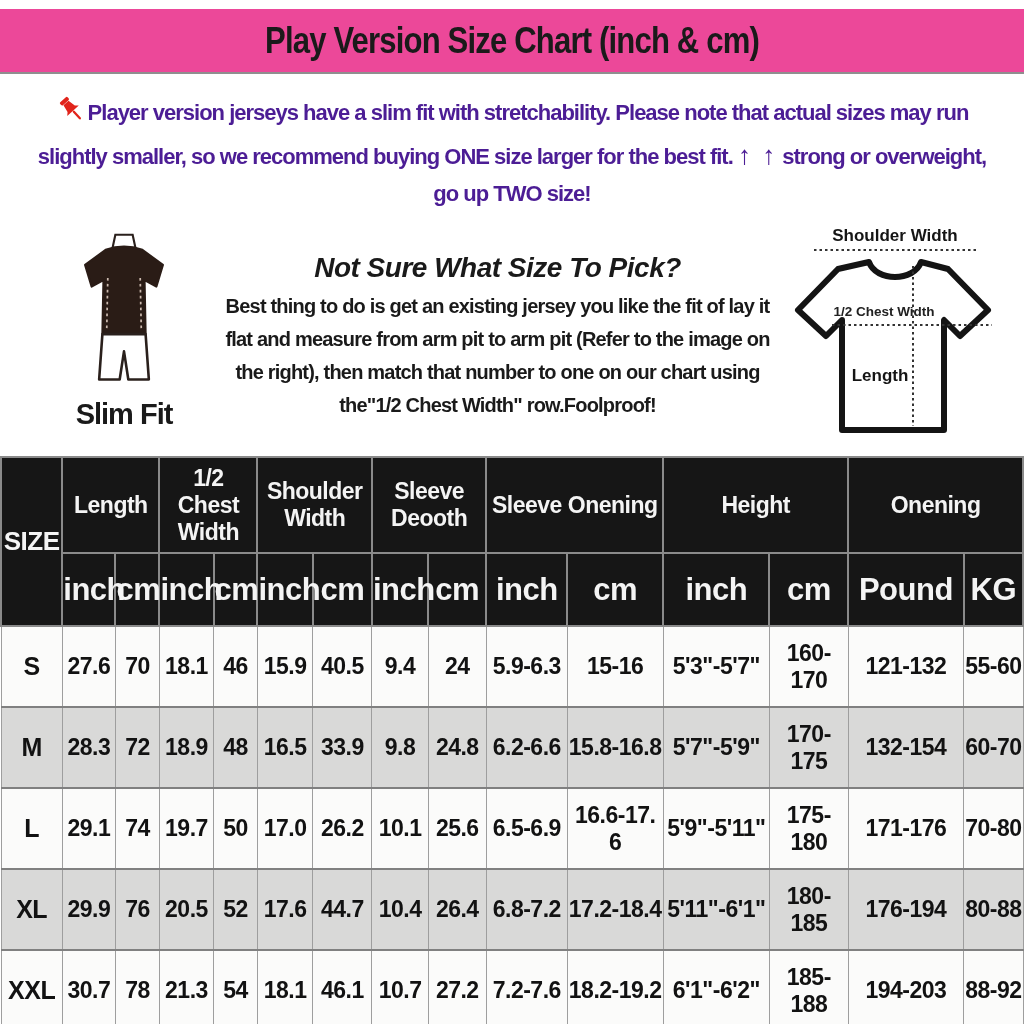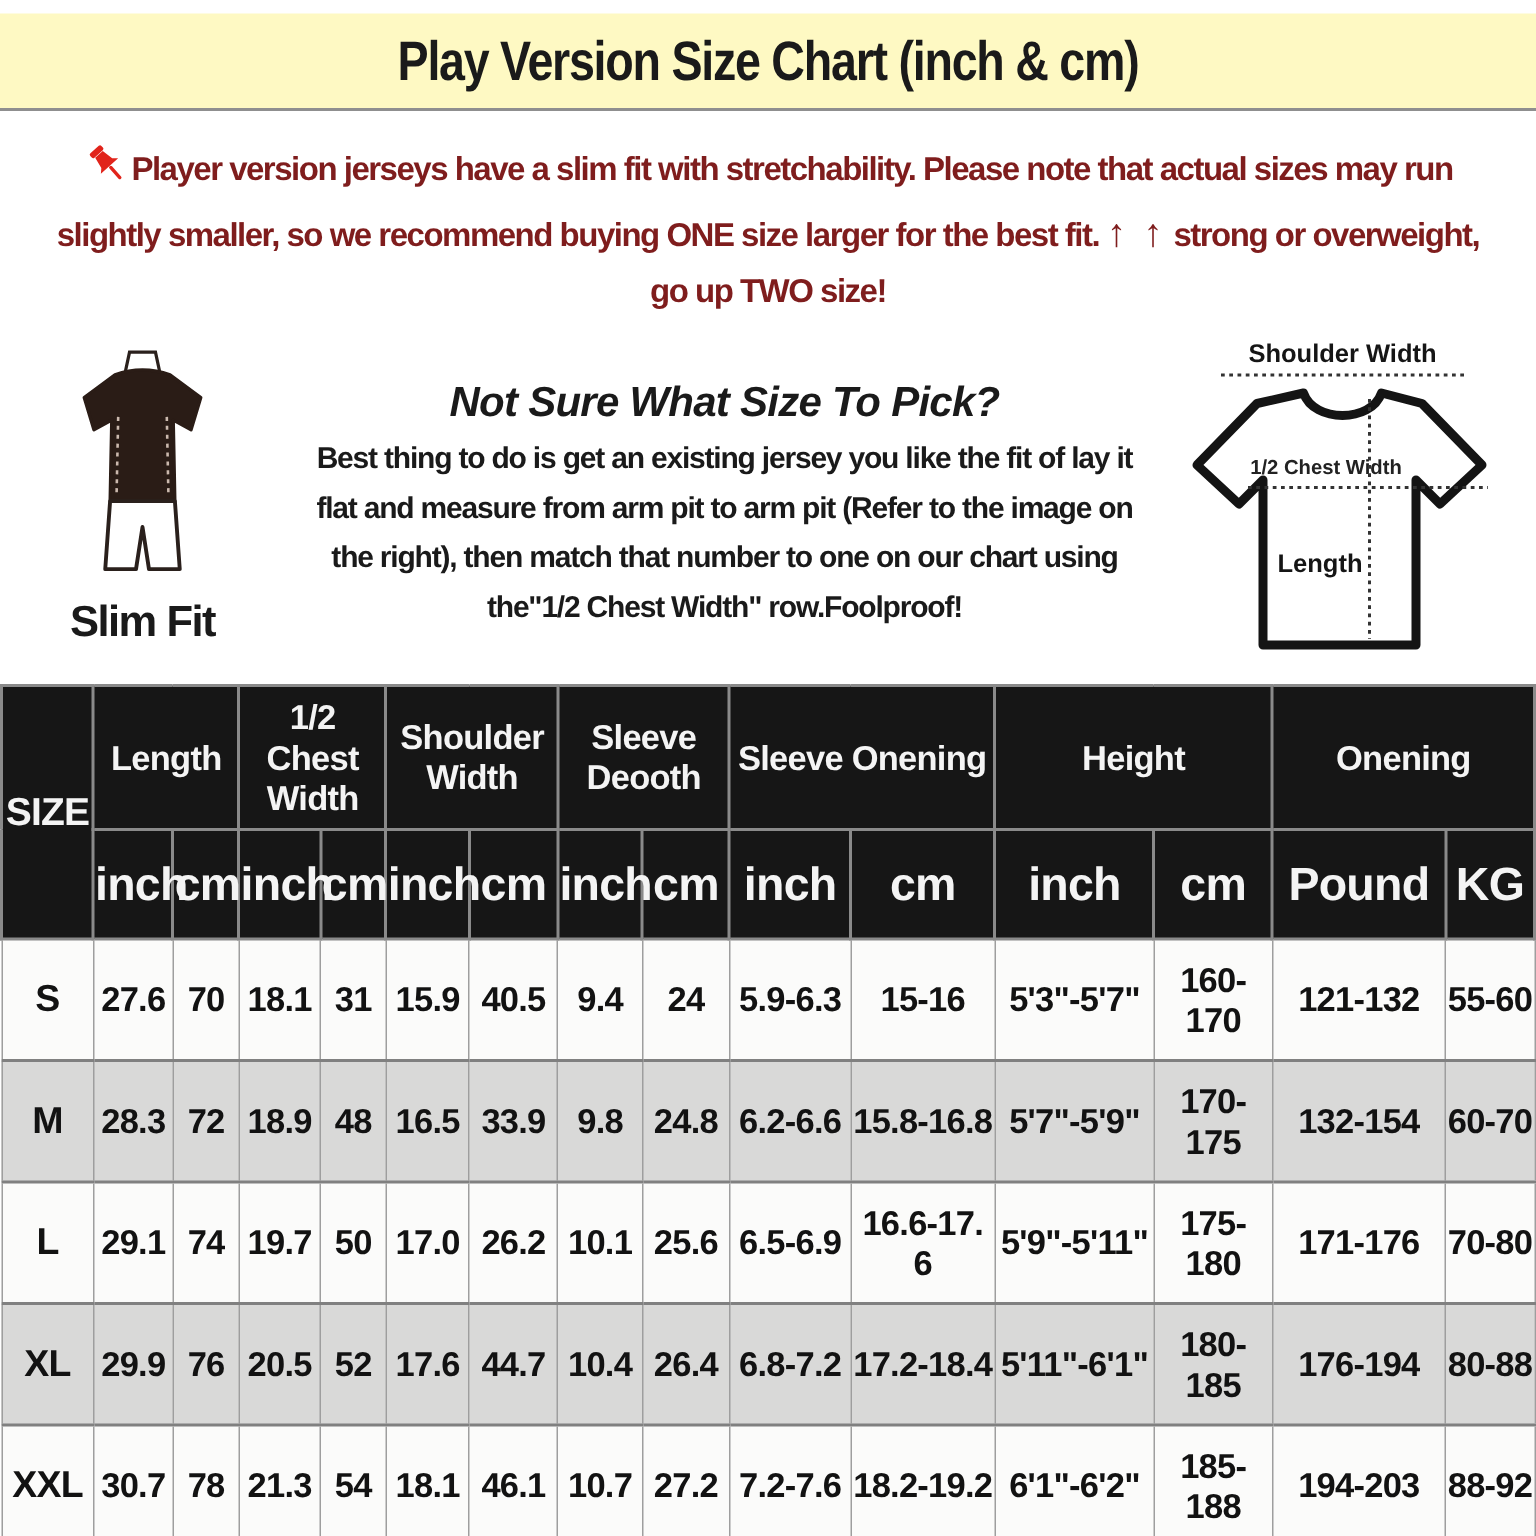--- a/index.html
+++ b/index.html
@@ -1,27 +1,27 @@
 <!DOCTYPE html>
 <html><head>
 <meta charset="utf-8">
 <style>
   html,body{margin:0;padding:0;width:1024px;height:1024px;overflow:hidden;background:#ffffff;
     font-family:"Liberation Sans","DejaVu Sans",sans-serif;color:#1a1a1a;}
-  .banner{margin-top:9px;height:63px;background:#fef9c3;border-bottom:2px solid #8f8f8f;
+  .banner{margin-top:9px;height:63px;background:#ec4899;border-bottom:2px solid #8f8f8f;
     display:flex;align-items:center;justify-content:center;}
   .banner h1{margin:0;font-size:37px;font-weight:700;letter-spacing:-1px;display:inline-block;
     transform:scaleX(.84);white-space:nowrap;}
-  .warning{padding-top:20px;text-align:center;color:#7f1d1d;font-weight:700;
+  .warning{padding-top:20px;text-align:center;color:#4c1d95;font-weight:700;
     font-size:22px;letter-spacing:-1px;line-height:37px;}
   .wline{white-space:nowrap;}
   .pin-icon{display:inline-block;vertical-align:-6px;margin-right:2px;}
   .arrows{font-size:26px;letter-spacing:2px;}
   .fit-guide{display:flex;margin-top:10px;height:226px;}
-  .fg-left{width:190px;text-align:center;padding-top:8px;}
+  .fg-left{width:190px;text-align:center;padding-top:8px;padding-left:29px;}
   .slim-label{font-size:29px;font-weight:700;letter-spacing:-1px;margin-top:12px;}
   .fg-center{flex:1;text-align:center;padding-top:30px;font-weight:700;}
   .fg-center .heading{font-size:28px;letter-spacing:-.5px;margin-bottom:6px;font-style:italic;}
   .fg-center .bodyline{font-size:20px;letter-spacing:-.8px;line-height:33px;white-space:nowrap;}
   .fg-right{width:248px;padding-top:2px;}
   table.sizes{width:1024px;table-layout:fixed;border-collapse:collapse;margin-top:8px;}
   table.sizes th,table.sizes td{text-align:center;vertical-align:middle;padding:0;
     font-weight:700;letter-spacing:-.5px;}
   thead th{background:#161616;color:#f4f4f4;border:2px solid #8a8a8a;font-size:23px;line-height:27px;}
   thead tr.group-row th{height:94px;}
@@ -137,21 +137,21 @@
         <th>Pound</th>
         <th>KG</th>
       </tr>
     </thead>
   <tbody>
       <tr>
         <th>S</th>
         <td>27.6</td>
         <td>70</td>
         <td>18.1</td>
-        <td>31</td>
+        <td>46</td>
         <td>15.9</td>
         <td>40.5</td>
         <td>9.4</td>
         <td>24</td>
         <td>5.9-6.3</td>
         <td>15-16</td>
         <td>5'3"-5'7"</td>
         <td>160-170</td>
         <td>121-132</td>
         <td>55-60</td>

